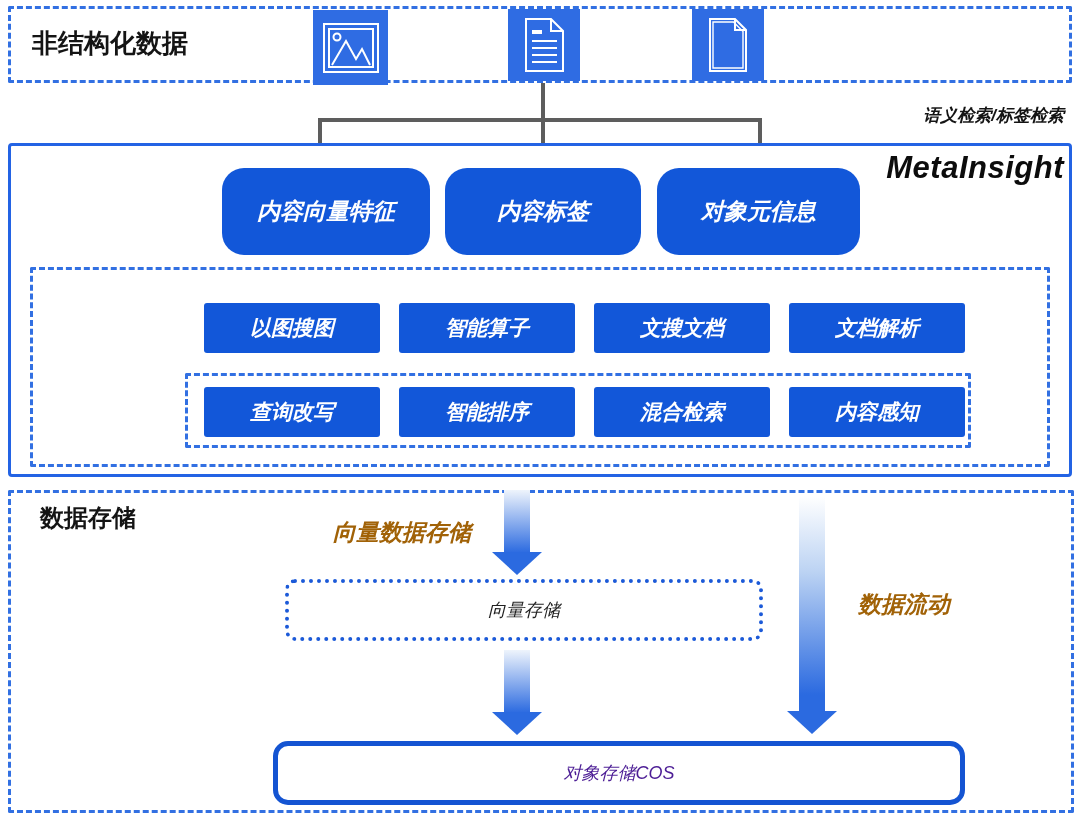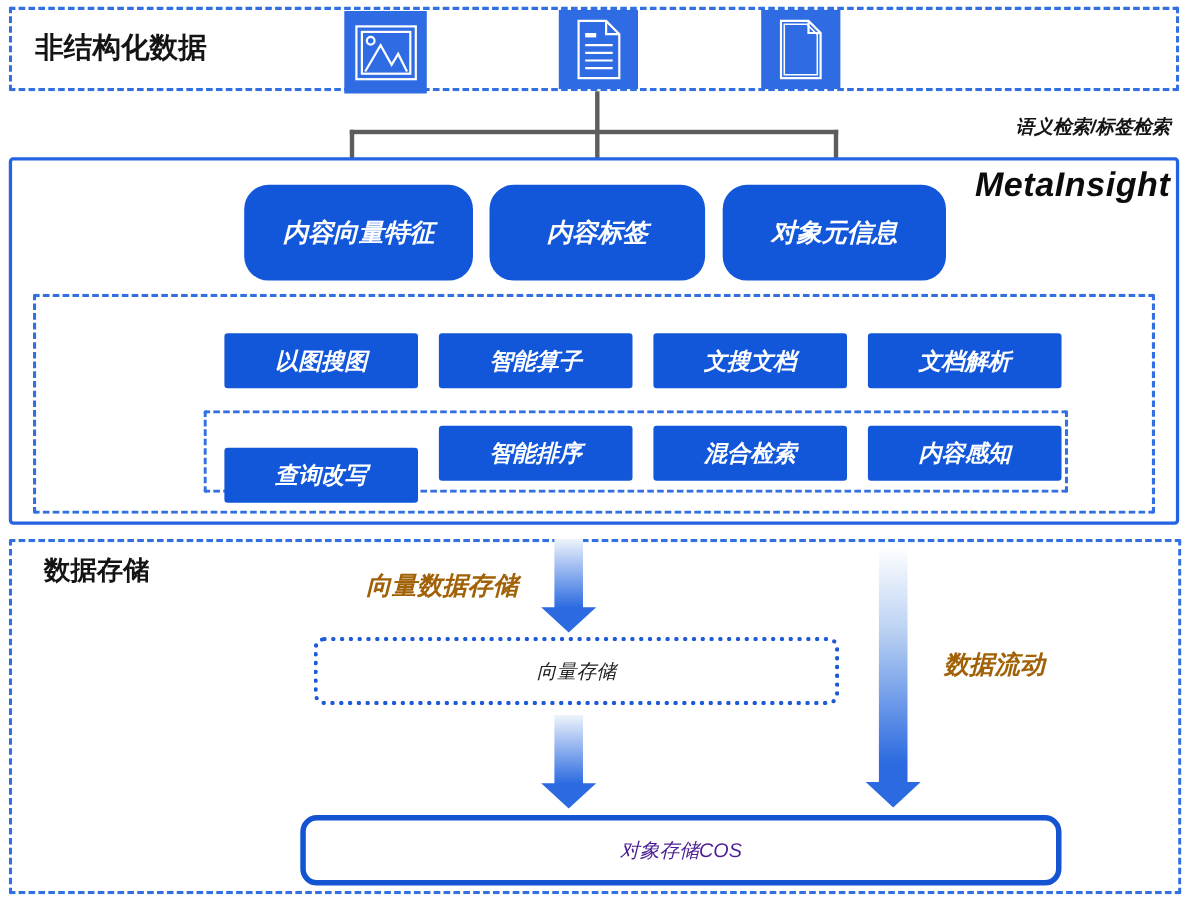--- a/index.html
+++ b/index.html
@@ -227,21 +227,21 @@
   <div class="feature-btn" style="left:657px; width:203px;">对象元信息</div>
 
   <div class="dashed-frame" style="left:30px; top:267px; width:1020px; height:200px;"></div>
   <div class="dashed-frame" style="left:185px; top:373px; width:786px; height:75px;"></div>
 
   <div class="op-btn" style="left:204px; top:303px;">以图搜图</div>
   <div class="op-btn" style="left:399px; top:303px;">智能算子</div>
   <div class="op-btn" style="left:594px; top:303px;">文搜文档</div>
   <div class="op-btn" style="left:789px; top:303px;">文档解析</div>
 
-  <div class="op-btn" style="left:204px; top:387px;margin-top:20px;">查询改写</div>
+  <div class="op-btn" style="left:204px; top:387px;">查询改写</div>
   <div class="op-btn" style="left:399px; top:387px;">智能排序</div>
   <div class="op-btn" style="left:594px; top:387px;">混合检索</div>
   <div class="op-btn" style="left:789px; top:387px;">内容感知</div>
 
   <div class="dashed-frame" style="left:8px; top:490px; width:1066px; height:323px;"></div>
   <div class="section-label" style="left:40px; top:502px; font-size:24px;">数据存储</div>
 
   <div class="flow-label" style="left:333px; top:517px;">向量数据存储</div>
 
   <div class="grad-shaft" style="left:504px; top:490px; height:63px;"></div>

